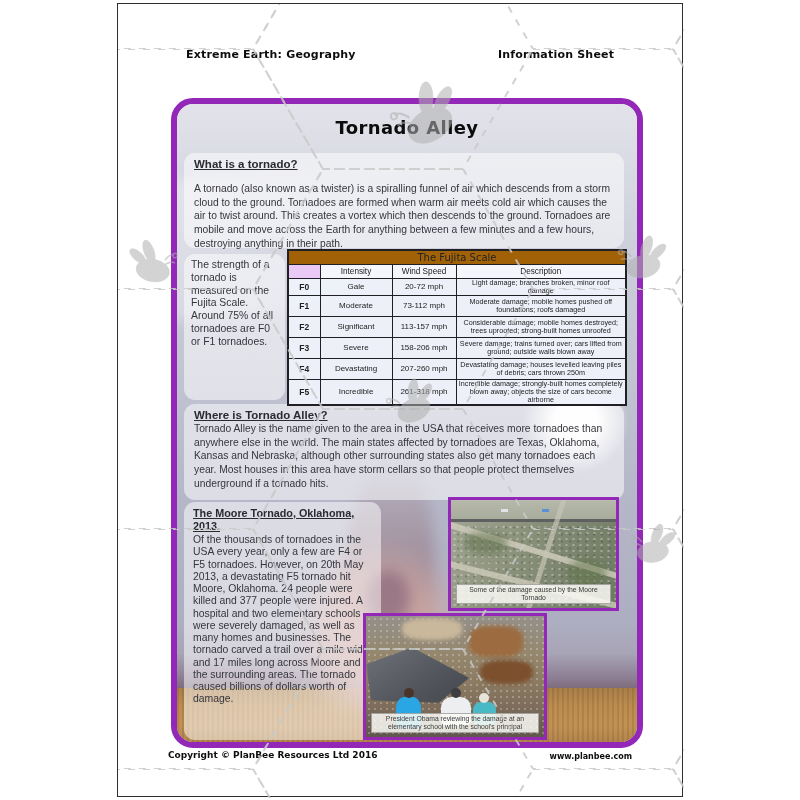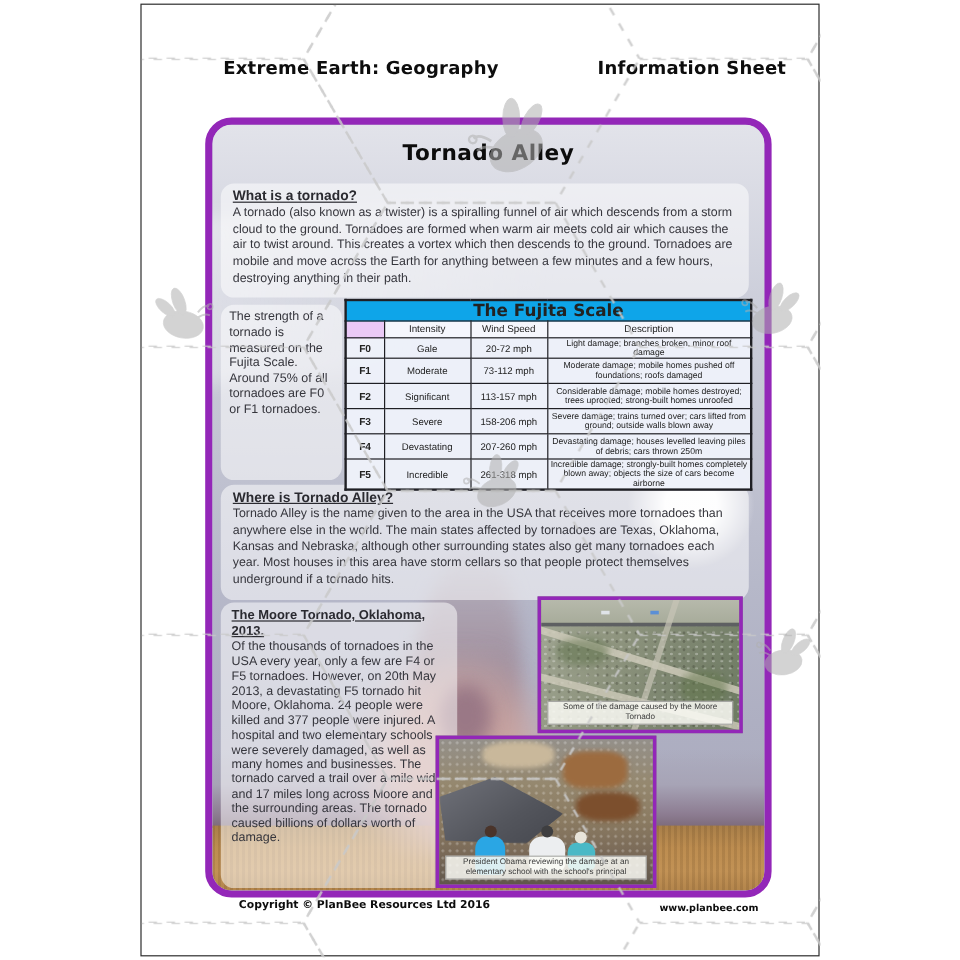--- a/index.html
+++ b/index.html
@@ -3,26 +3,26 @@
 <meta charset="utf-8">
 <style>
   html,body { margin:0; padding:0; background:#ffffff; }
   .canvas { position:relative; width:800px; height:800px; background:#ffffff; overflow:hidden;
             font-family:"Liberation Sans", sans-serif; }
   .paper { position:absolute; left:117px; top:3px; width:566px; height:794px;
            background:#ffffff; border:1px solid #2e2e2e; box-sizing:border-box; }
 
   
   .hdr { position:absolute; font-family:"DejaVu Sans", sans-serif; font-weight:bold;
-         color:#0d0d0d; font-size:15px; letter-spacing:.2px; white-space:nowrap; z-index:6; }
+         color:#0d0d0d; font-size:11px; letter-spacing:.2px; white-space:nowrap; z-index:6; }
   .hdr-left  { left:68px; top:44px; }
   .hdr-right { left:380px; top:44px; }
   .ftr { position:absolute; font-family:"DejaVu Sans", sans-serif; font-weight:bold;
          color:#0d0d0d; white-space:nowrap; z-index:6; }
-  .ftr-left  { left:50px; top:746px; font-size:9px;margin-left:31px; }
+  .ftr-left  { left:50px; top:746px; font-size:9px; }
   .ftr-right { right:50px; top:748px; font-size:8px; }
 
   
   .card { position:absolute; left:53px; top:94px; width:472px; height:650px;
           border:6px solid #9327b8; border-radius:22px; box-sizing:border-box;
           overflow:hidden; z-index:10; background:#c7c9d6; }
   .card * { box-sizing:border-box; }
 
   
   .bg-sky { position:absolute; inset:0;
@@ -49,39 +49,39 @@
     filter:blur(6px); }
 
   .card-title { position:absolute; left:0; right:0; top:13px; text-align:center;
     font-family:"DejaVu Sans", sans-serif; font-weight:bold; font-size:18px; color:#0c0c0c;
     letter-spacing:.4px; z-index:3; }
 
   .panel { position:absolute; background:rgba(255,255,255,.52); border-radius:11px;
            z-index:3; color:#35353c; }
   .sec-heading { font-weight:bold; text-decoration:underline; color:#2a2a30; }
   .panel-what  { left:7px;  top:49px;  width:440px; height:95px;  padding:5px 10px; }
-  .panel-what .sec-heading { font-size:11.5px; margin-bottom:1px; }
+  .panel-what .sec-heading { font-size:11.5px; margin-bottom:12px; }
   .panel-what .sec-body, .panel-where .sec-body { font-size:10.3px; line-height:1.33; }
   .panel-how   { left:7px;  top:150px; width:101px; height:146px; padding:5px 7px; }
   .panel-how .sec-heading { font-size:10.8px; line-height:1.22; }
   .panel-how .sec-body { font-size:10.4px; line-height:1.23; }
   .panel-where { left:7px;  top:300px; width:440px; height:96px;  padding:5px 10px; }
   .panel-where .sec-heading { font-size:11.5px; margin-bottom:1px; }
   .panel-moore { left:7px;  top:398px; width:197px; height:238px; padding:5px 9px; }
   .panel-moore .sec-heading { font-size:10.8px; line-height:1.25; }
   .panel-moore .sec-body { font-size:10.4px; line-height:1.18; }
 
   
   .fujita { position:absolute; left:110px; top:145px; width:338px; z-index:4;
             border-collapse:collapse; table-layout:fixed; border:2px solid #1f1f24;
             background:rgba(238,241,250,.96); }
   .fujita td, .fujita th { border:1px solid #1f1f24; text-align:center; vertical-align:middle;
             padding:0 2px; color:#222; font-family:"Liberation Sans", sans-serif; }
-  .t-title th { background:#0ea5e9; font-family:"DejaVu Sans", sans-serif; font-weight:bold;
-            font-size:14px; height:14px; }
+  .t-title th { background:#a16207; font-family:"DejaVu Sans", sans-serif; font-weight:normal;
+            font-size:10px; height:14px; }
   .t-colhead th { font-size:8.2px; font-weight:normal; height:14px; background:rgba(245,246,252,.97);margin-left:28px; }
   .t-corner { background:#ebc9f6 !important; }
   .t-scale { font-weight:bold; font-size:8.5px; }
   .t-cell  { font-size:8px; }
   .t-desc  { font-size:7.2px; line-height:1.12; }
   .r1 td { height:15px; } .r2 td { height:21px; } .r3 td { height:21px; }
   .r4 td { height:21px; } .r5 td { height:21px; } .r6 td { height:23px; }
 
   
   .photo { position:absolute; border:3px solid #9327b8; z-index:4; overflow:hidden; background:#888; }

